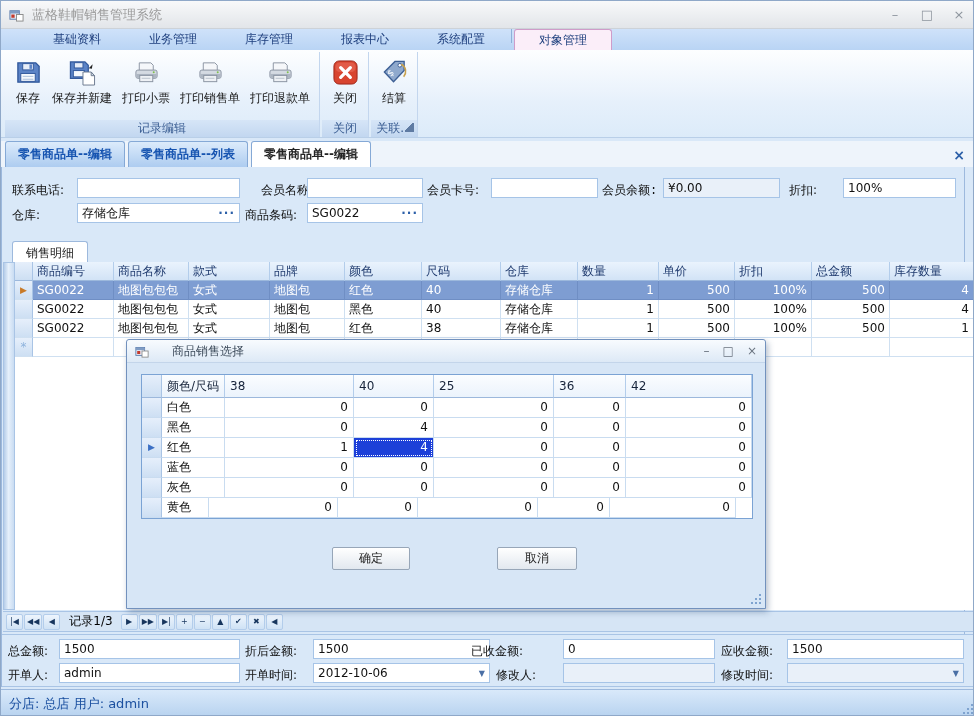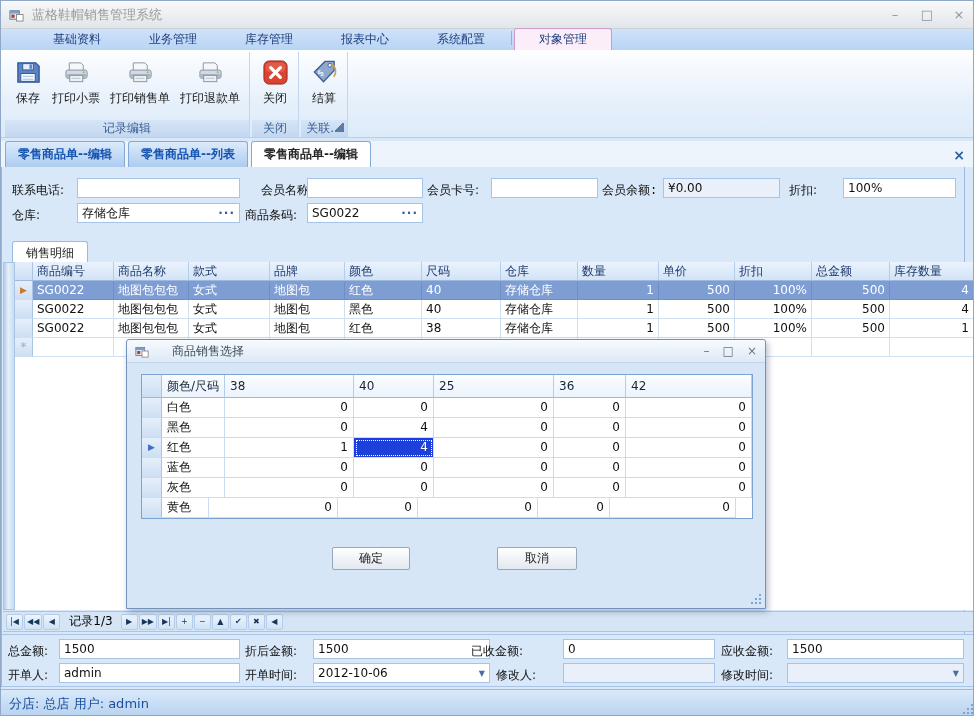--- a/index.html
+++ b/index.html
@@ -13,21 +13,21 @@
   
   .titlebar { position:absolute; left:0; top:0; width:974px; height:28px;
     background:linear-gradient(#f8f9fa,#e2e5e9); border-bottom:1px solid #cdd2d8;
     display:flex; align-items:center; padding:0 8px; }
   .titlebar .app-ic { margin-right:8px; display:inline-flex; }
   .titlebar .ttl { color:#9b9b9b; font-size:13px; }
   .wctrls { margin-left:auto; display:flex; gap:16px; }
   .wctrls span { color:#8e959e; font-size:13px; width:16px; text-align:center; cursor:default; }
   
   .rtabrow { position:absolute; left:0; top:28px; width:974px; height:21px;
-    background:linear-gradient(#cfe2fa,#b9d4f4); display:flex; align-items:center; padding-left:28px; }
+    background:linear-gradient(#cfe2fa,#b9d4f4); display:flex; align-items:flex-start; padding-left:28px; }
   .rtab { padding:2px 24px 3px 24px; color:#1d3e7d; cursor:default; }
   .rtab.active { background:#fbeef9; border:1px solid #cf9cc9; border-bottom:none;
     border-radius:3px 3px 0 0; }
   .rtab-sep { width:1px; height:14px; background:#8fb0d8; margin:0 2px 3px 2px; }
   
   .ribbon { position:absolute; left:0; top:49px; width:974px; height:88px;
     background:linear-gradient(#fdfeff,#e6f0fb 60%,#dcebf9); border-bottom:1px solid #b9cfe8;
     display:flex; padding:2px 0 0 4px; }
   .rgroup { display:flex; flex-direction:column; border-right:1px solid #c3d6ee; margin-right:2px; }
   .rgroup-btns { display:flex; align-items:stretch; flex:1; padding:2px 4px; }
@@ -172,20 +172,33 @@
               <rect x="6" y="15" width="15" height="8.2" fill="#f4f8fd" stroke="#32599c"></rect>
               <line x1="8" y1="18" x2="19" y2="18" stroke="#a9bdda"></line>
               <line x1="8" y1="21" x2="19" y2="21" stroke="#a9bdda"></line>
             </svg>
           </span>
           <span class="rbtn-label">保存</span>
         </div>
         <div class="rbtn">
           <span class="rbtn-icon">
             <svg viewBox="0 0 28 28" width="27" height="27">
+              <path d="M1.5 3h15L20 6.5V20H1.5z" fill="#5b83c6" stroke="#32599c" stroke-width="1.3"></path>
+              <rect x="5.5" y="3.8" width="9" height="5.5" fill="#e8eef8" stroke="#32599c"></rect>
+              <rect x="4.5" y="12" width="11.5" height="6.5" fill="#f4f8fd" stroke="#32599c"></rect>
+              <path d="M14.5 13.5h8.5l3.5 3.8V27H14.5z" fill="#fff" stroke="#6b7a90"></path>
+              <path d="M23 13.5l3.5 3.8H23z" fill="#cfd8e4" stroke="#6b7a90"></path>
+              <path d="M20.5 9.5l4-4-.8 4.5z" fill="#222"></path>
+            </svg>
+          </span>
+          <span class="rbtn-label">保存并新建</span>
+        </div>
+        <div class="rbtn">
+          <span class="rbtn-icon">
+            <svg viewBox="0 0 28 28" width="27" height="27">
               <path d="M6.5 4h12l2.5 2.5V12h-14.5z" fill="#f5f7fa" stroke="#8a94a2"></path>
               <rect x="3" y="11.5" width="22" height="8.5" rx="2" fill="#d4dae2" stroke="#8a94a2"></rect>
               <rect x="3.5" y="15.5" width="21" height="4" fill="#adb6c2"></rect>
               <rect x="7" y="17" width="13.5" height="6.5" fill="#eef1f5" stroke="#8a94a2"></rect>
               <line x1="9" y1="20" x2="18" y2="20" stroke="#b9c1cc"></line>
               <circle cx="21.5" cy="13.8" r="1" fill="#7fbf4d"></circle>
             </svg>
           </span>
           <span class="rbtn-label">打印小票</span>
         </div>

